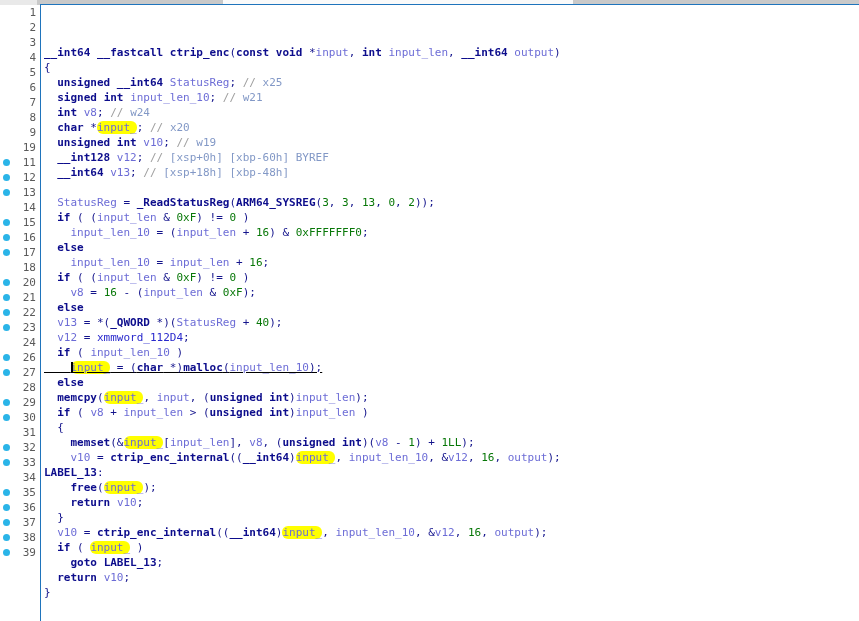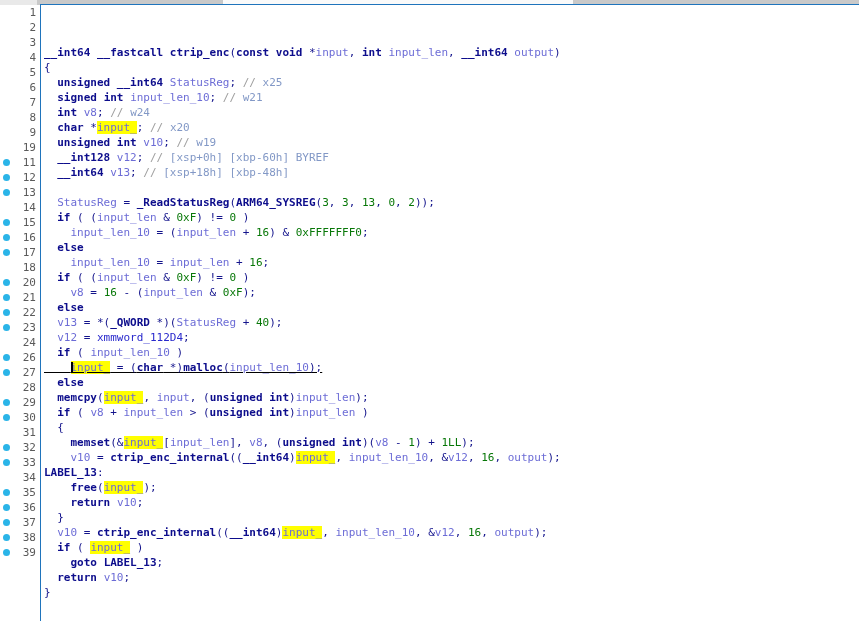--- a/index.html
+++ b/index.html
@@ -28,21 +28,21 @@
   .code { flex:1; white-space:pre; padding-left:3px;margin-top:40px; }
   .row.hl-row .code { background:var(--hlrow);text-decoration:underline; }
 
   .k  { color:var(--kw); font-weight:bold; }
   .p  { color:var(--punct); }
   .v  { color:var(--var); }
   .n  { color:var(--num); }
   .g  { color:var(--glob); font-weight:normal; }
   .cs { color:var(--cslash); }
   .cc { color:var(--ctext); }
-  .hl { background:var(--tokhl); color:var(--var); }
+  .hl { background:var(--tokhl); color:var(--var);border-radius:6px; }
   .caret { display:inline-block; width:2px; height:11px; background:#000;
            vertical-align:-2px; margin-right:-2px; position:relative; z-index:2; }
 </style>
 </head>
 <body style="--accent: #1f74bc; --dot: #2ab4e8; --lnum: #5a5a5a; --hlrow: #e8e8e8; --tokhl: #ffff00; --kw: #0d0d8c; --punct: #14148c; --var: #6c6cd6; --num: #077707; --glob: #2828cc; --cslash: #9e9e9e; --ctext: #8298c6; --sb-track: #c9c9c9; --sb-thumb: #fafafa; --corner: #e9e9e9;">
 
 <div>
   <div class="topstrip">
     <div class="ts-corner"></div>
     <div class="ts-track-l"></div>

